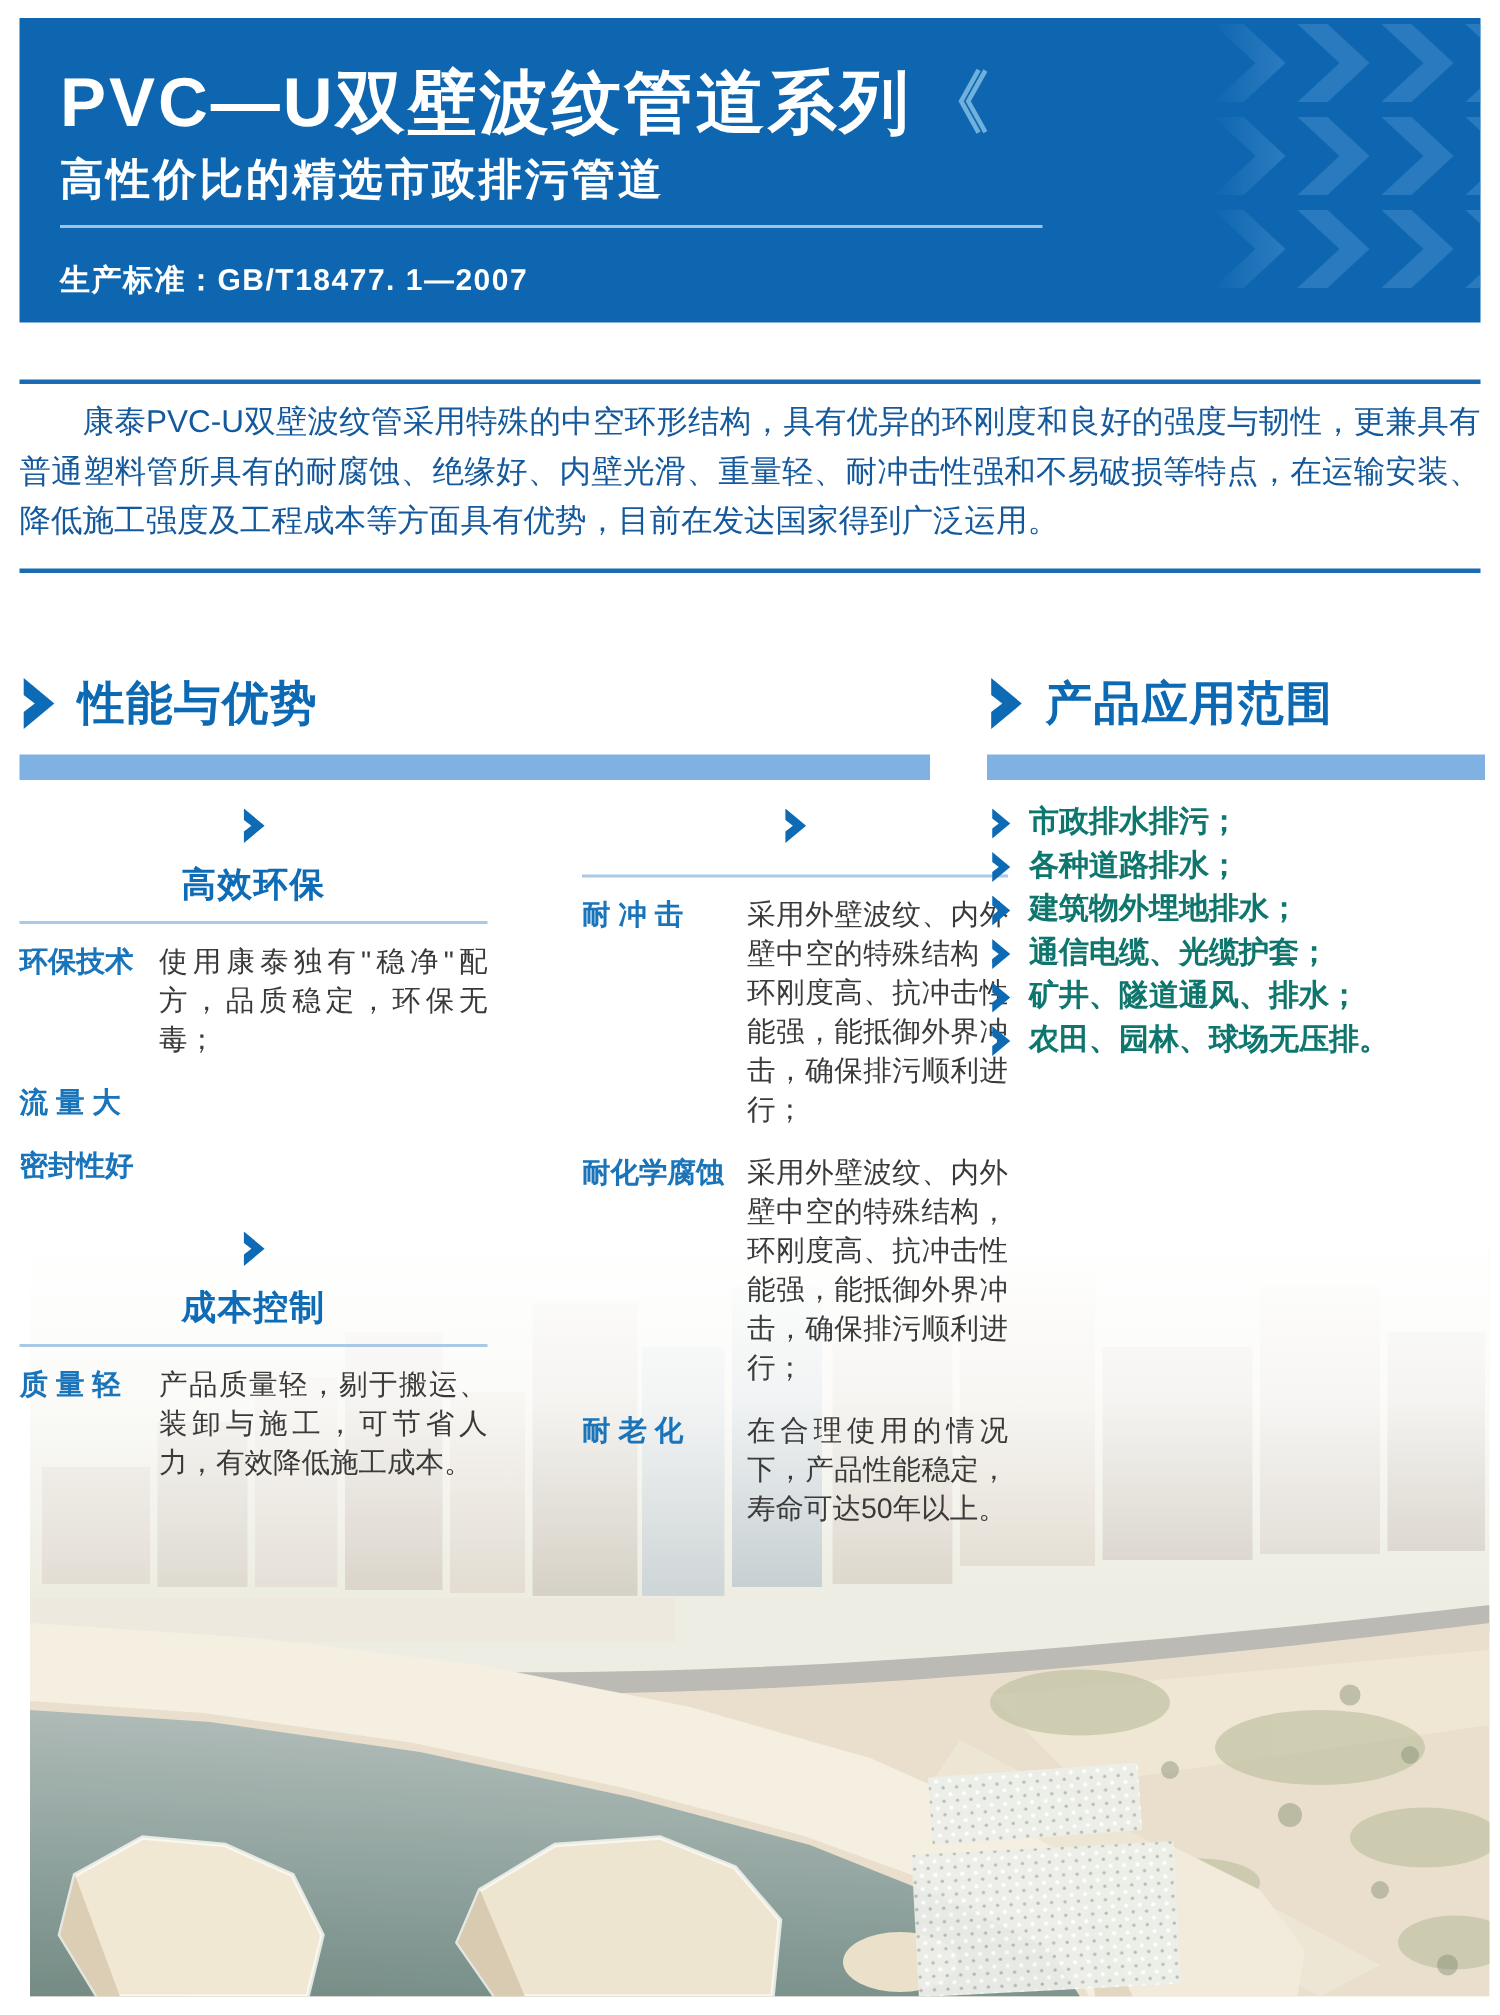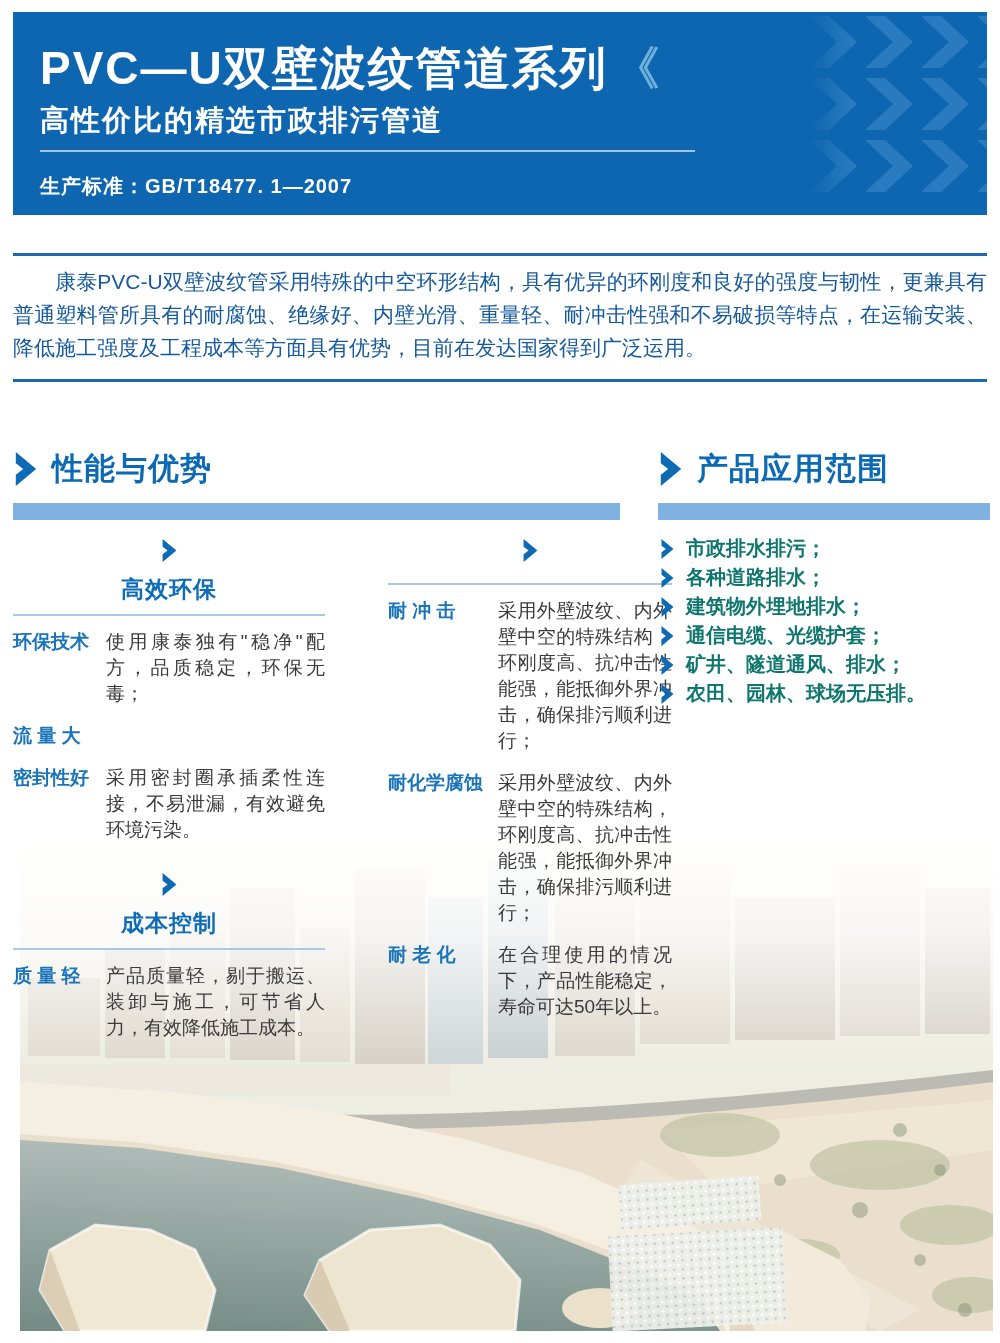--- a/index.html
+++ b/index.html
@@ -102,21 +102,20 @@
         <div class="perf-items">
           <div class="perf-item">
             <span class="perf-label">环保技术</span>
             <span class="perf-text">使用康泰独有"稳净"配方，品质稳定，环保无毒；</span>
           </div>
           <div class="perf-item">
             <span class="perf-label">流 量 大</span>
           </div>
           <div class="perf-item">
             <span class="perf-label">密封性好</span>
-            <span class="perf-text">采用密封圈承插柔性连接，不易泄漏，有效避免环境污染。</span>
           </div>
         </div>
         <div class="sub-header" style="margin-top:30px;">
           <svg class="chev" width="17" height="23" viewBox="0 0 22 30">
             <path d="M2 0 L20 15 L2 30 L2 20 L8.5 15 L2 10 Z" fill="#0d6ab5"></path>
           </svg>
           <span class="sub-title">成本控制</span>
         </div>
         <div class="perf-items">
           <div class="perf-item">

